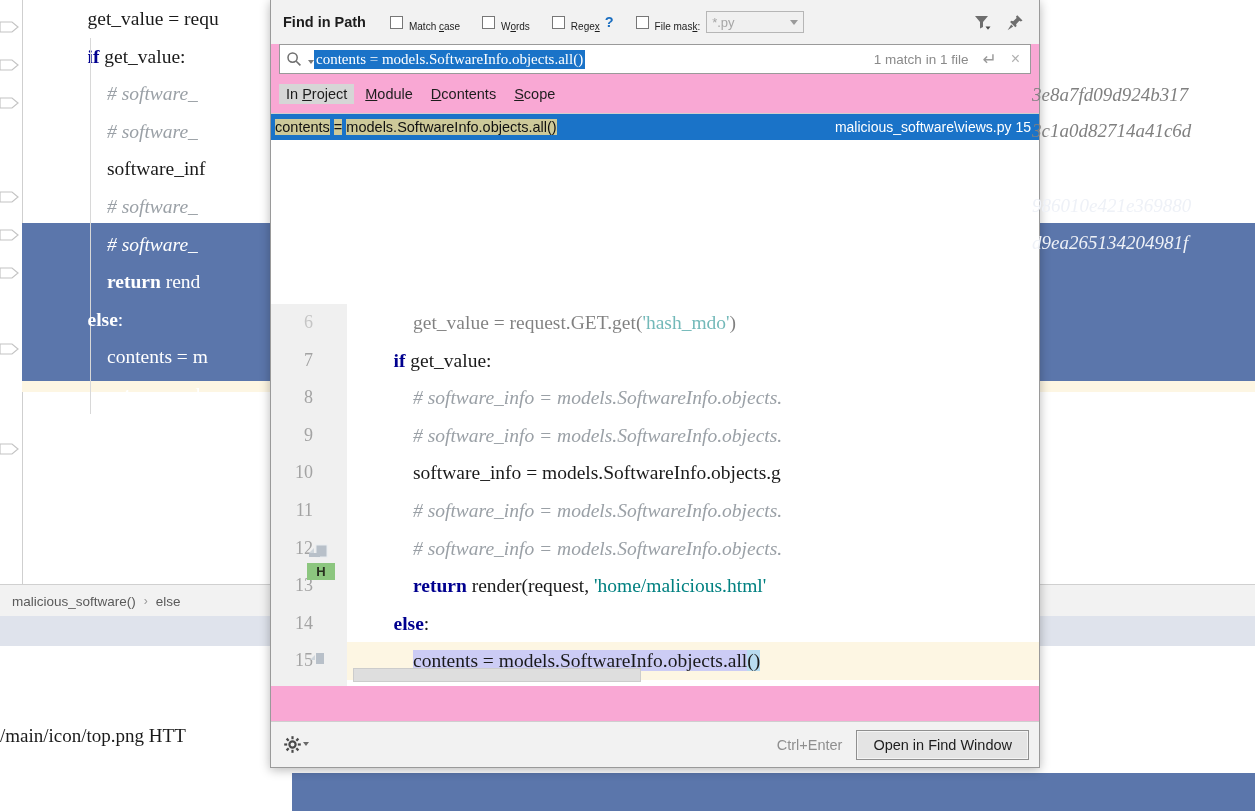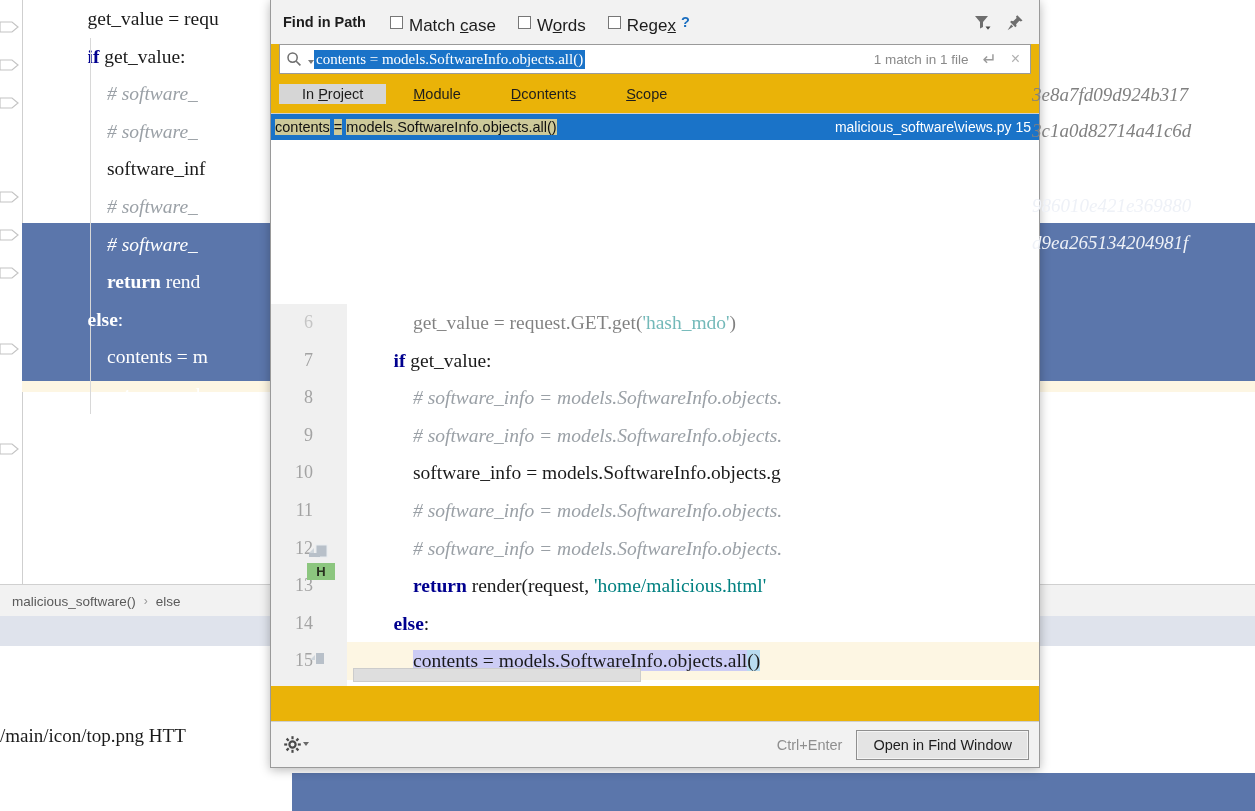--- a/index.html
+++ b/index.html
@@ -77,41 +77,41 @@
   .console-line { padding-left: 0px; }
 
   .bottom-blue {
     position: absolute; left: 292px; top: 773px; width: 963px; height: 38px;
     background: #5b76ab;
   }
 
   
   .dialog {
     position: absolute; left: 270px; top: 0px; width: 770px; height: 768px;
-    background: #eab308;
+    background: #f9a8d4;
     border: 1px solid #9a9a9a;
     border-top: none;
     box-shadow: 0 2px 10px rgba(0,0,0,0.28);
     box-sizing: border-box;
   }
   .dlg-header {
     position: relative; height: 44px;
     display: flex; align-items: center;
     padding: 0 8px 0 12px;
     background: #f2f2f2;
   }
   .dlg-title { font-size: 14.5px; font-weight: bold; color: #1d1d1d; }
 
   .opt-group { display: flex; align-items: center; margin-left: 24px; }
   .opt { display: flex; align-items: center; margin-right: 22px; cursor: default; }
   .cbox {
     width: 13px; height: 13px; border: 1px solid #777;
     background: #fff; margin-right: 6px; box-sizing: border-box;
   }
-  .opt-label { font-size: 17px; color: #1d1d1d; margin-top: 8px; }
+  .opt-label { font-size: 10px; color: #1d1d1d; margin-top: 8px; }
   .opt-label u { text-decoration: underline; }
   .qmark { color: #1a6ec0; font-weight: bold; margin-left: 5px; font-size: 14.5px; }
 
   .mask-select {
     margin-left: 6px; width: 98px; height: 22px;
     border: 1px solid #b6b6b6; background: #f0f0f0;
     display: flex; align-items: center; justify-content: space-between;
     padding: 0 5px; box-sizing: border-box;
     font-size: 13px; color: #a6a6a6;
   }
@@ -144,21 +144,21 @@
   .match-count { margin-left: auto; font-size: 13.5px; color: #8a8a8a; }
   .enter-icon { margin-left: 14px; color: #9a9a9a; font-size: 17px; line-height: 1; }
   .close-x { margin: 0 10px 0 14px; color: #b0b0b0; font-size: 16px; line-height: 1; }
 
   
   .scope-tabs {
     display: flex; align-items: center; gap: 4px;
     padding: 10px 0 9px 8px;
   }
   .scope-tab {
-    font-size: 14.5px; color: #1d1d1d; padding: 2px 23px; cursor: default;
+    font-size: 14.5px; color: #1d1d1d; padding: 2px 7px; cursor: default;
   }
   .scope-tab u { text-decoration: underline; }
   .scope-tab.active { background: #d6d6d6; }
 
   
   .results {
     position: relative; height: 190px; background: #ffffff;
     border-top: 1px solid #cfcfcf;
     overflow: hidden;
   }
@@ -343,20 +343,28 @@
           <span class="opt-label"><span>Match </span><u>c</u><span>ase</span></span>
         </div>
         <div class="opt">
           <span class="cbox"></span>
           <span class="opt-label"><span>W</span><u>o</u><span>rds</span></span>
         </div>
         <div class="opt">
           <span class="cbox"></span>
           <span class="opt-label"><span>Rege</span><u>x</u><span></span></span>
           <span class="qmark">?</span>
+        </div>
+        <div class="opt">
+          <span class="cbox"></span>
+          <span class="opt-label"><span>File mas</span><u>k</u><span>:</span></span>
+          <div class="mask-select">
+            <span>*.py</span>
+            <span class="caret-dn"></span>
+          </div>
         </div>
       </div>
 
       <div class="hdr-icons">
         <span>
           <svg width="19" height="19" viewBox="0 0 19 19">
             <path d="M2 3 h13 l-5 6 v5 l-3 1.6 V9 z" fill="#6e6e6e"></path>
             <path d="M12.5 13.5 h5 l-2.5 3.2 z" fill="#4a4a4a"></path>
           </svg>
         </span>

